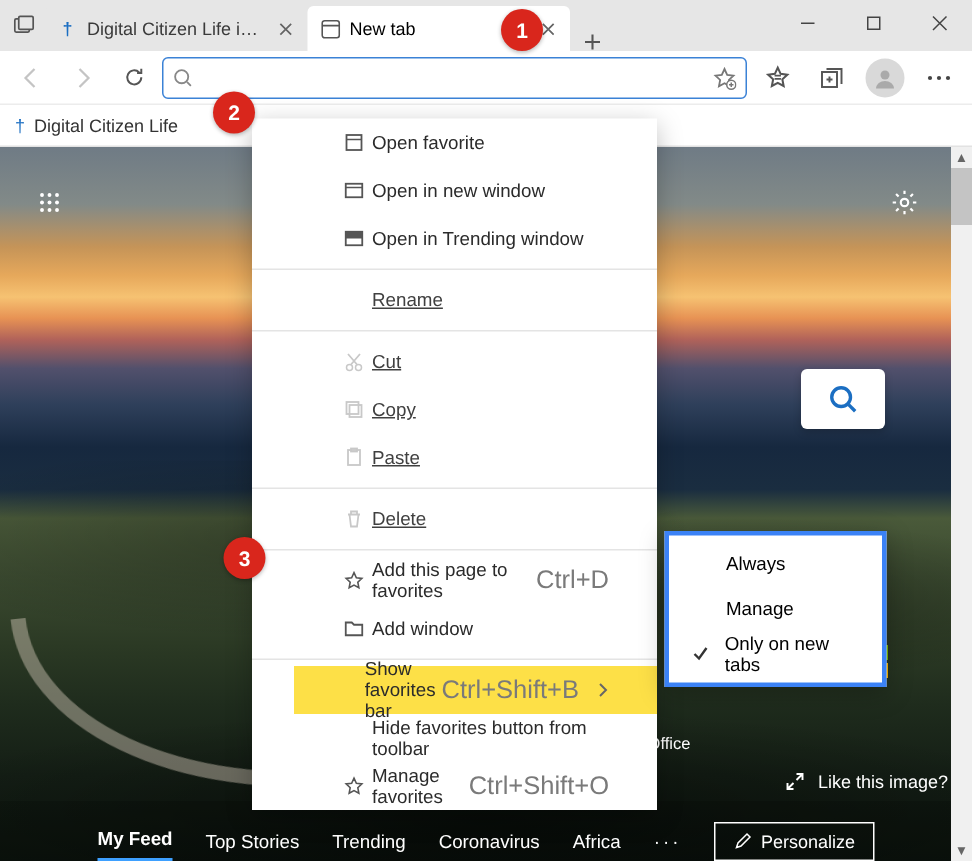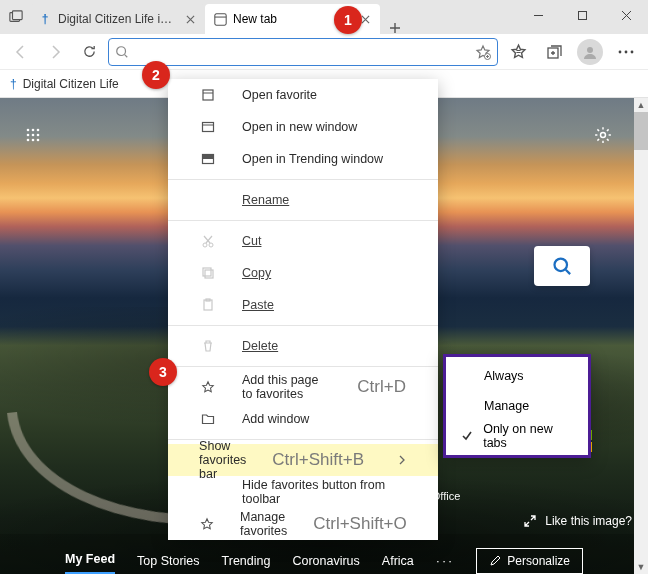--- a/index.html
+++ b/index.html
@@ -62,29 +62,29 @@
   .feedbar{position:absolute;left:0;right:0;bottom:0;height:40px;display:flex;align-items:flex-end;justify-content:center;gap:22px;color:#fff;font-size:12.5px;background:rgba(0,0,0,.15);}
   .feedbar .fi{cursor:pointer;padding-bottom:6px;}
   .feedbar .fi.active{font-weight:600;border-bottom:2px solid #3ea0ff;}
   .feedbar .dots{letter-spacing:2px;}
   .personalize{border:1px solid #fff;padding:5px 12px;display:flex;align-items:center;gap:6px;font-size:12px;}
   .vscroll{position:absolute;right:0;top:98px;width:14px;bottom:0;background:#f0f0f0;}
   .vscroll .thumb{position:absolute;top:0;width:14px;height:38px;background:#c4c4c4;}
   .vscroll .arrow{position:absolute;left:0;width:14px;height:14px;display:flex;align-items:center;justify-content:center;color:#666;font-size:9px;}
   
   .ctxmenu{position:absolute;left:168px;top:79px;width:270px;background:#fff;box-shadow:0 4px 16px rgba(0,0,0,.25);font-size:12.5px;color:#2b2b2b;z-index:30;}
-  .ctxmenu .it{display:flex;align-items:center;height:32px;padding:0 32px;gap:26px;}
+  .ctxmenu .it{display:flex;align-items:center;height:32px;padding:0 32px;gap:4px;margin-left:28px;}
   .ctxmenu .it.disabled{color:#404040;text-decoration:underline;}
   .ctxmenu .it .icn{width:16px;display:flex;justify-content:center;color:inherit;}
   .ctxmenu .it .lbl{flex:1;}
   .ctxmenu .it .accel{color:#7a7a7a;font-size:17px;}
   .ctxmenu .it .sub{color:#7a7a7a;}
   .ctxmenu .sep{height:1px;background:#e4e4e4;margin:4px 0;}
-  .ctxmenu .it.hover{background:#fef9c3;justify-content:flex-end;}
-  .submenu{position:absolute;left:443px;top:354px;width:148px;background:#fff;box-shadow:0 4px 16px rgba(0,0,0,.25);border:3px solid #4c1d95;z-index:31;padding:4px 0;}
+  .ctxmenu .it.hover{background:#fde047;justify-content:flex-end;}
+  .submenu{position:absolute;left:443px;top:354px;width:148px;background:#fff;box-shadow:0 4px 16px rgba(0,0,0,.25);border:3px solid #3b82f6;z-index:31;padding:4px 0;}
   .submenu .it{display:flex;align-items:center;height:30px;padding:0 14px;gap:10px;font-size:12.5px;}
   .submenu .it .chk{width:14px;display:flex;justify-content:center;}
   
   .badge{position:absolute;width:28px;height:28px;border-radius:50%;background:#d9261c;color:#fff;font-weight:700;display:flex;align-items:center;justify-content:center;font-size:14px;z-index:40;box-shadow:0 1px 3px rgba(0,0,0,.3);}
   svg{display:block;}
 </style>
 </head>
 <body>
 
 <div class="titlebar">

